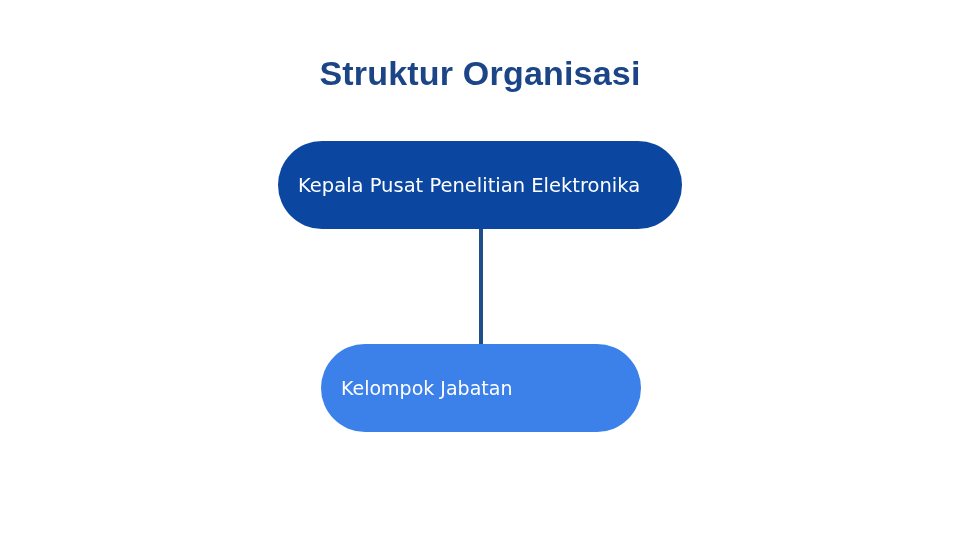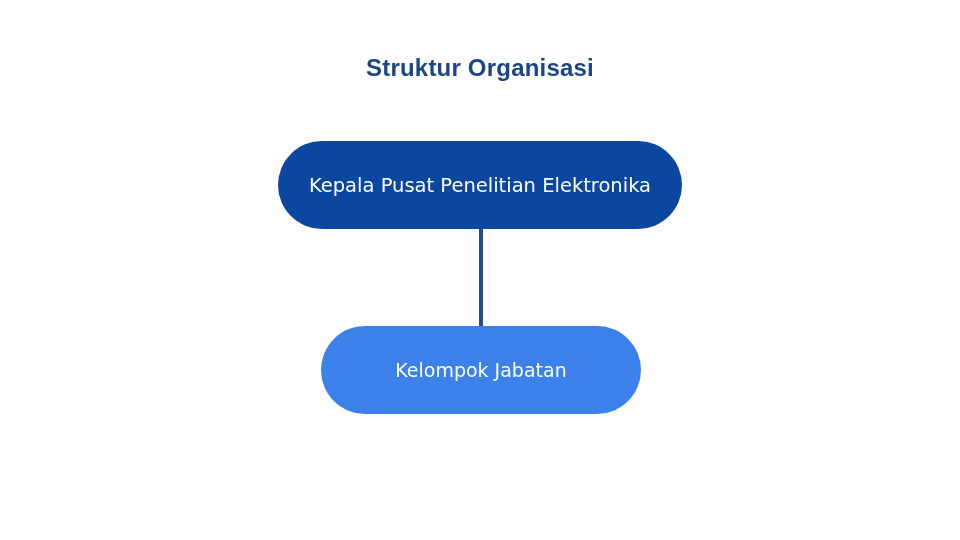--- a/index.html
+++ b/index.html
@@ -13,50 +13,49 @@
     body {
       position: relative;
       font-family: "Liberation Sans", "DejaVu Sans", sans-serif;
     }
     .title {
       position: absolute;
       left: 0;
       top: 54px;
       width: 960px;
       text-align: center;
-      font-size: 24px;
+      font-size: 34px;
       font-weight: bold;
       color: #1c4587;
       letter-spacing: 0.2px;
     }
     .node {
       position: absolute;
       display: flex;
       align-items: center;
-      justify-content: center;
       text-align: center;
       color: #ffffff;
       font-family: "DejaVu Sans", "Liberation Sans", sans-serif;
       font-size: 19px;
       line-height: 27px;
       border-radius: 44px;
       box-sizing: border-box;
       padding: 0 20px;
     }
     .node-top {
       left: 278px;
       top: 141px;
       width: 404px;
       height: 88px;
       background: #0b47a1;
       font-size: 19.5px;
     }
     .node-bottom {
       left: 321px;
-      top: 326px;
+      top: 344px;
       width: 320px;
       height: 88px;
       background: #3c80ea;
     }
     .connector {
       position: absolute;
       left: 479px;
       top: 228px;
       width: 4px;
       height: 117px;

